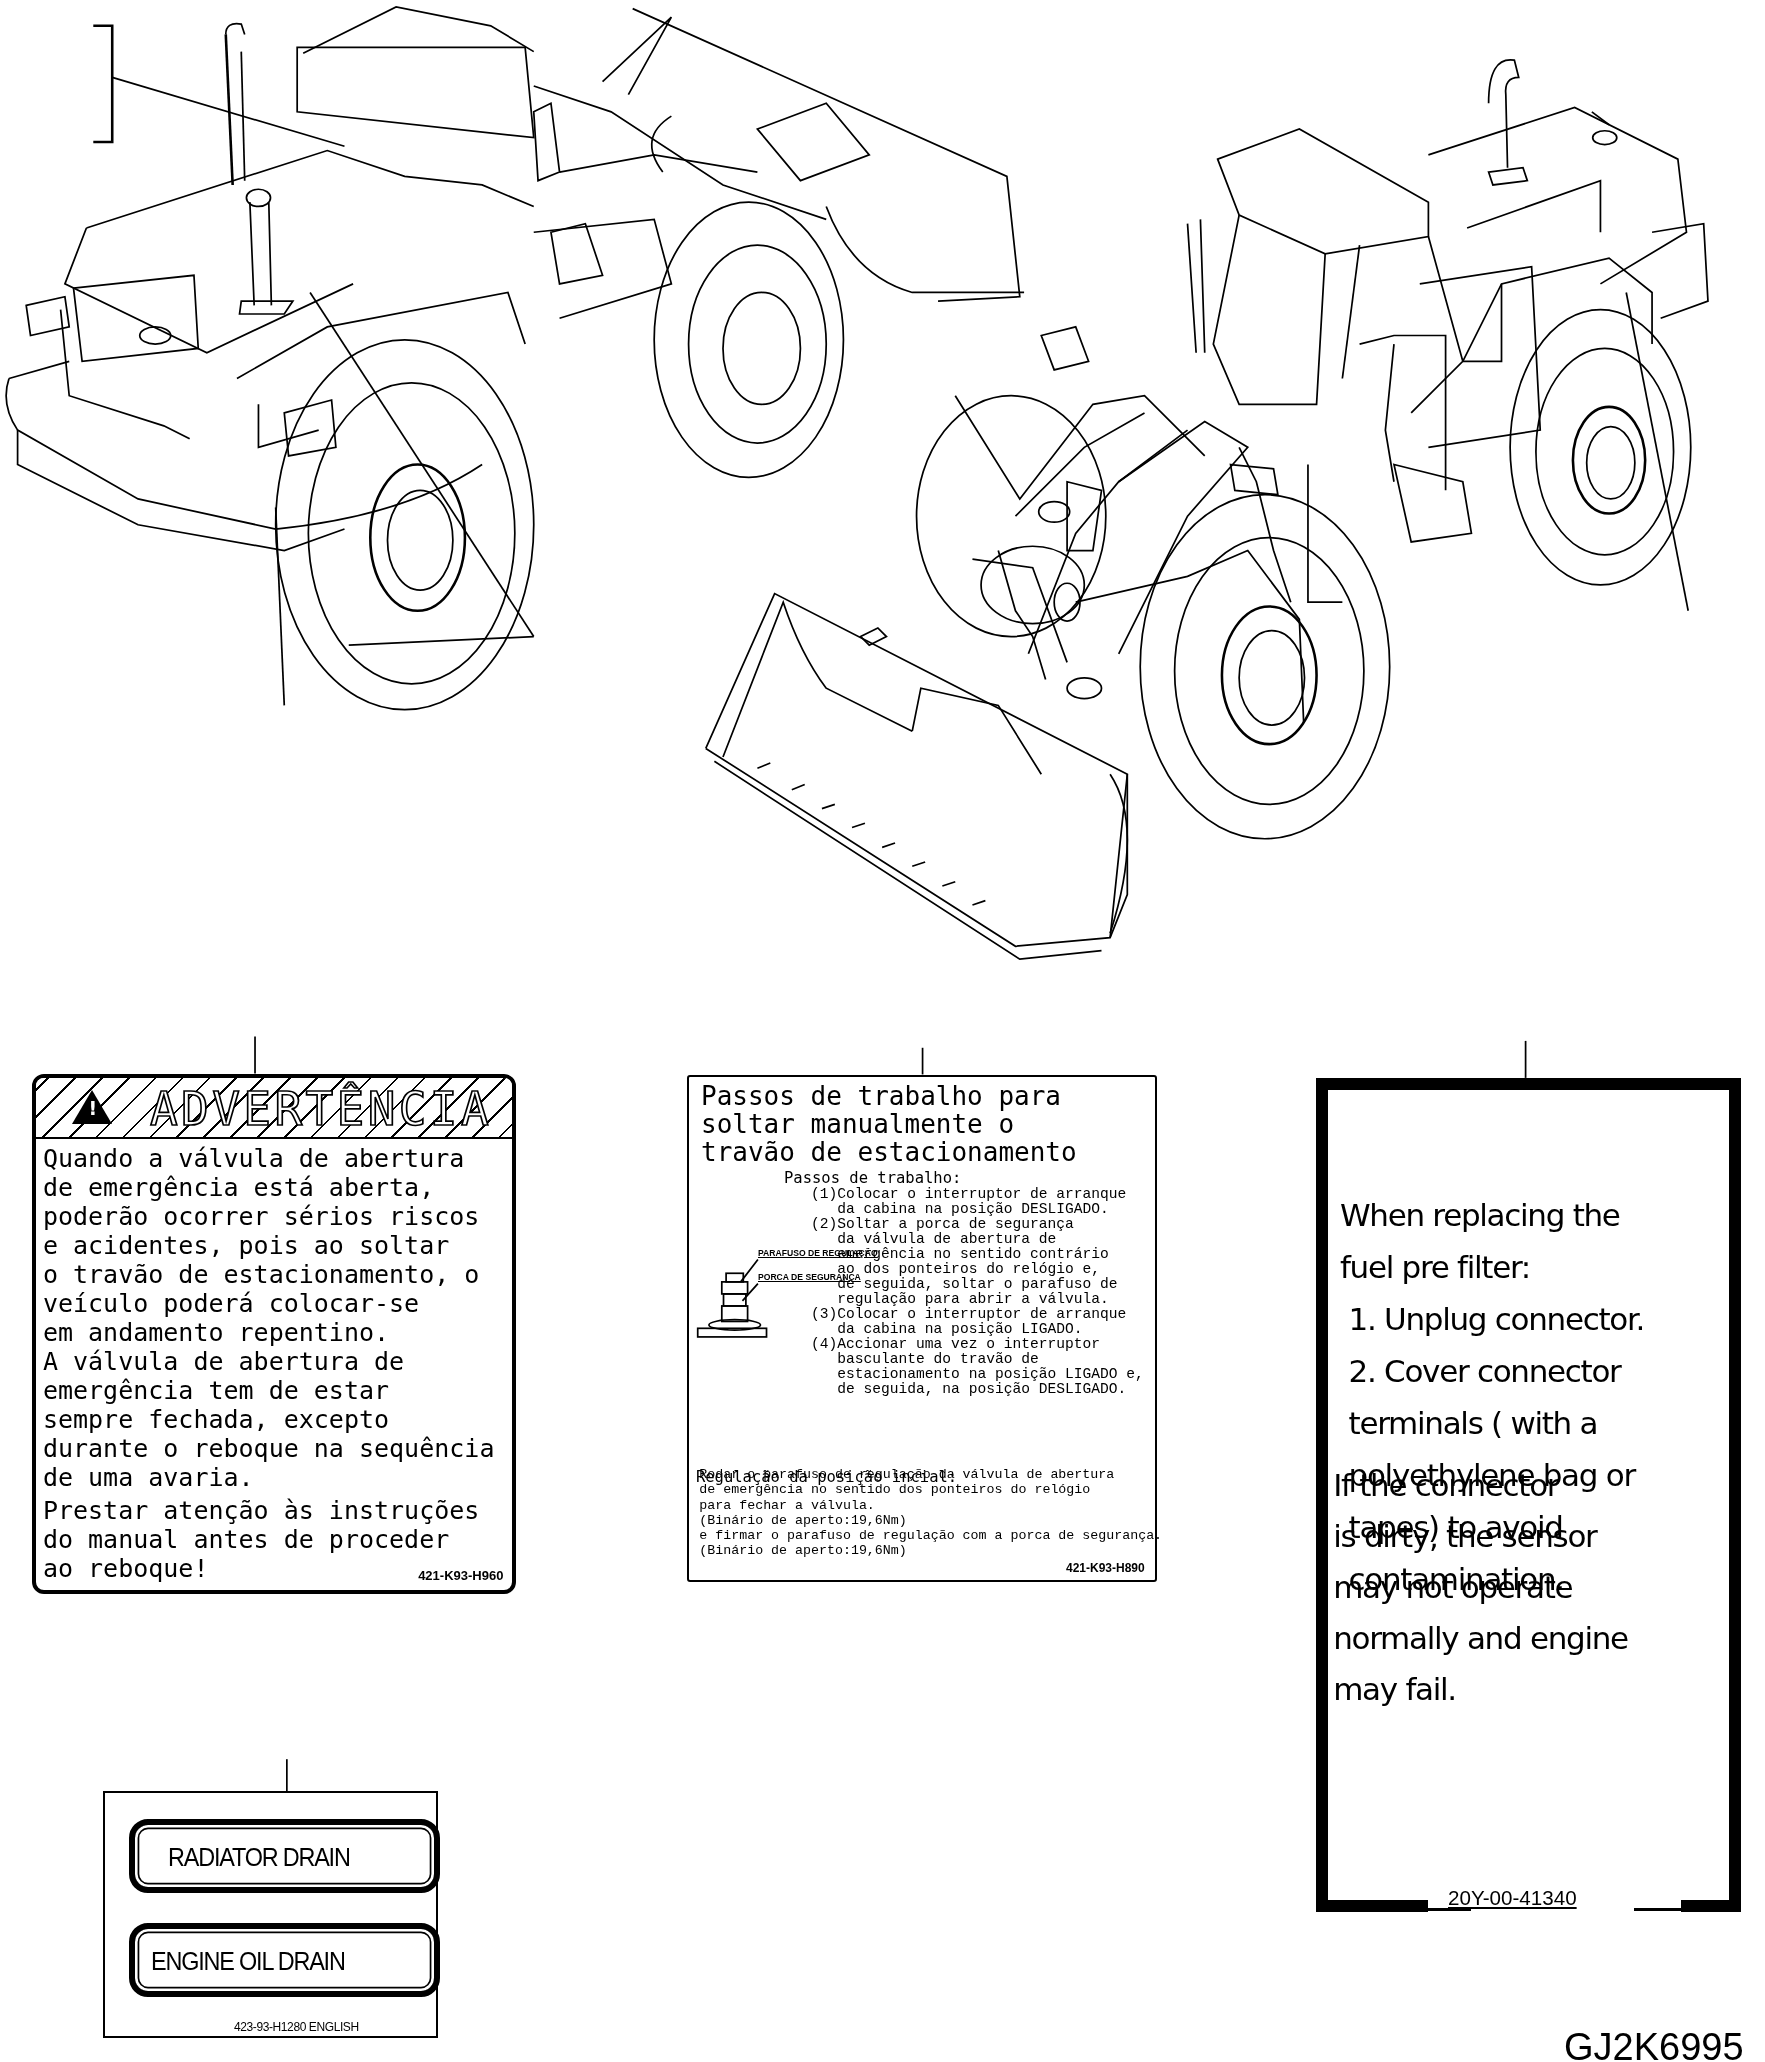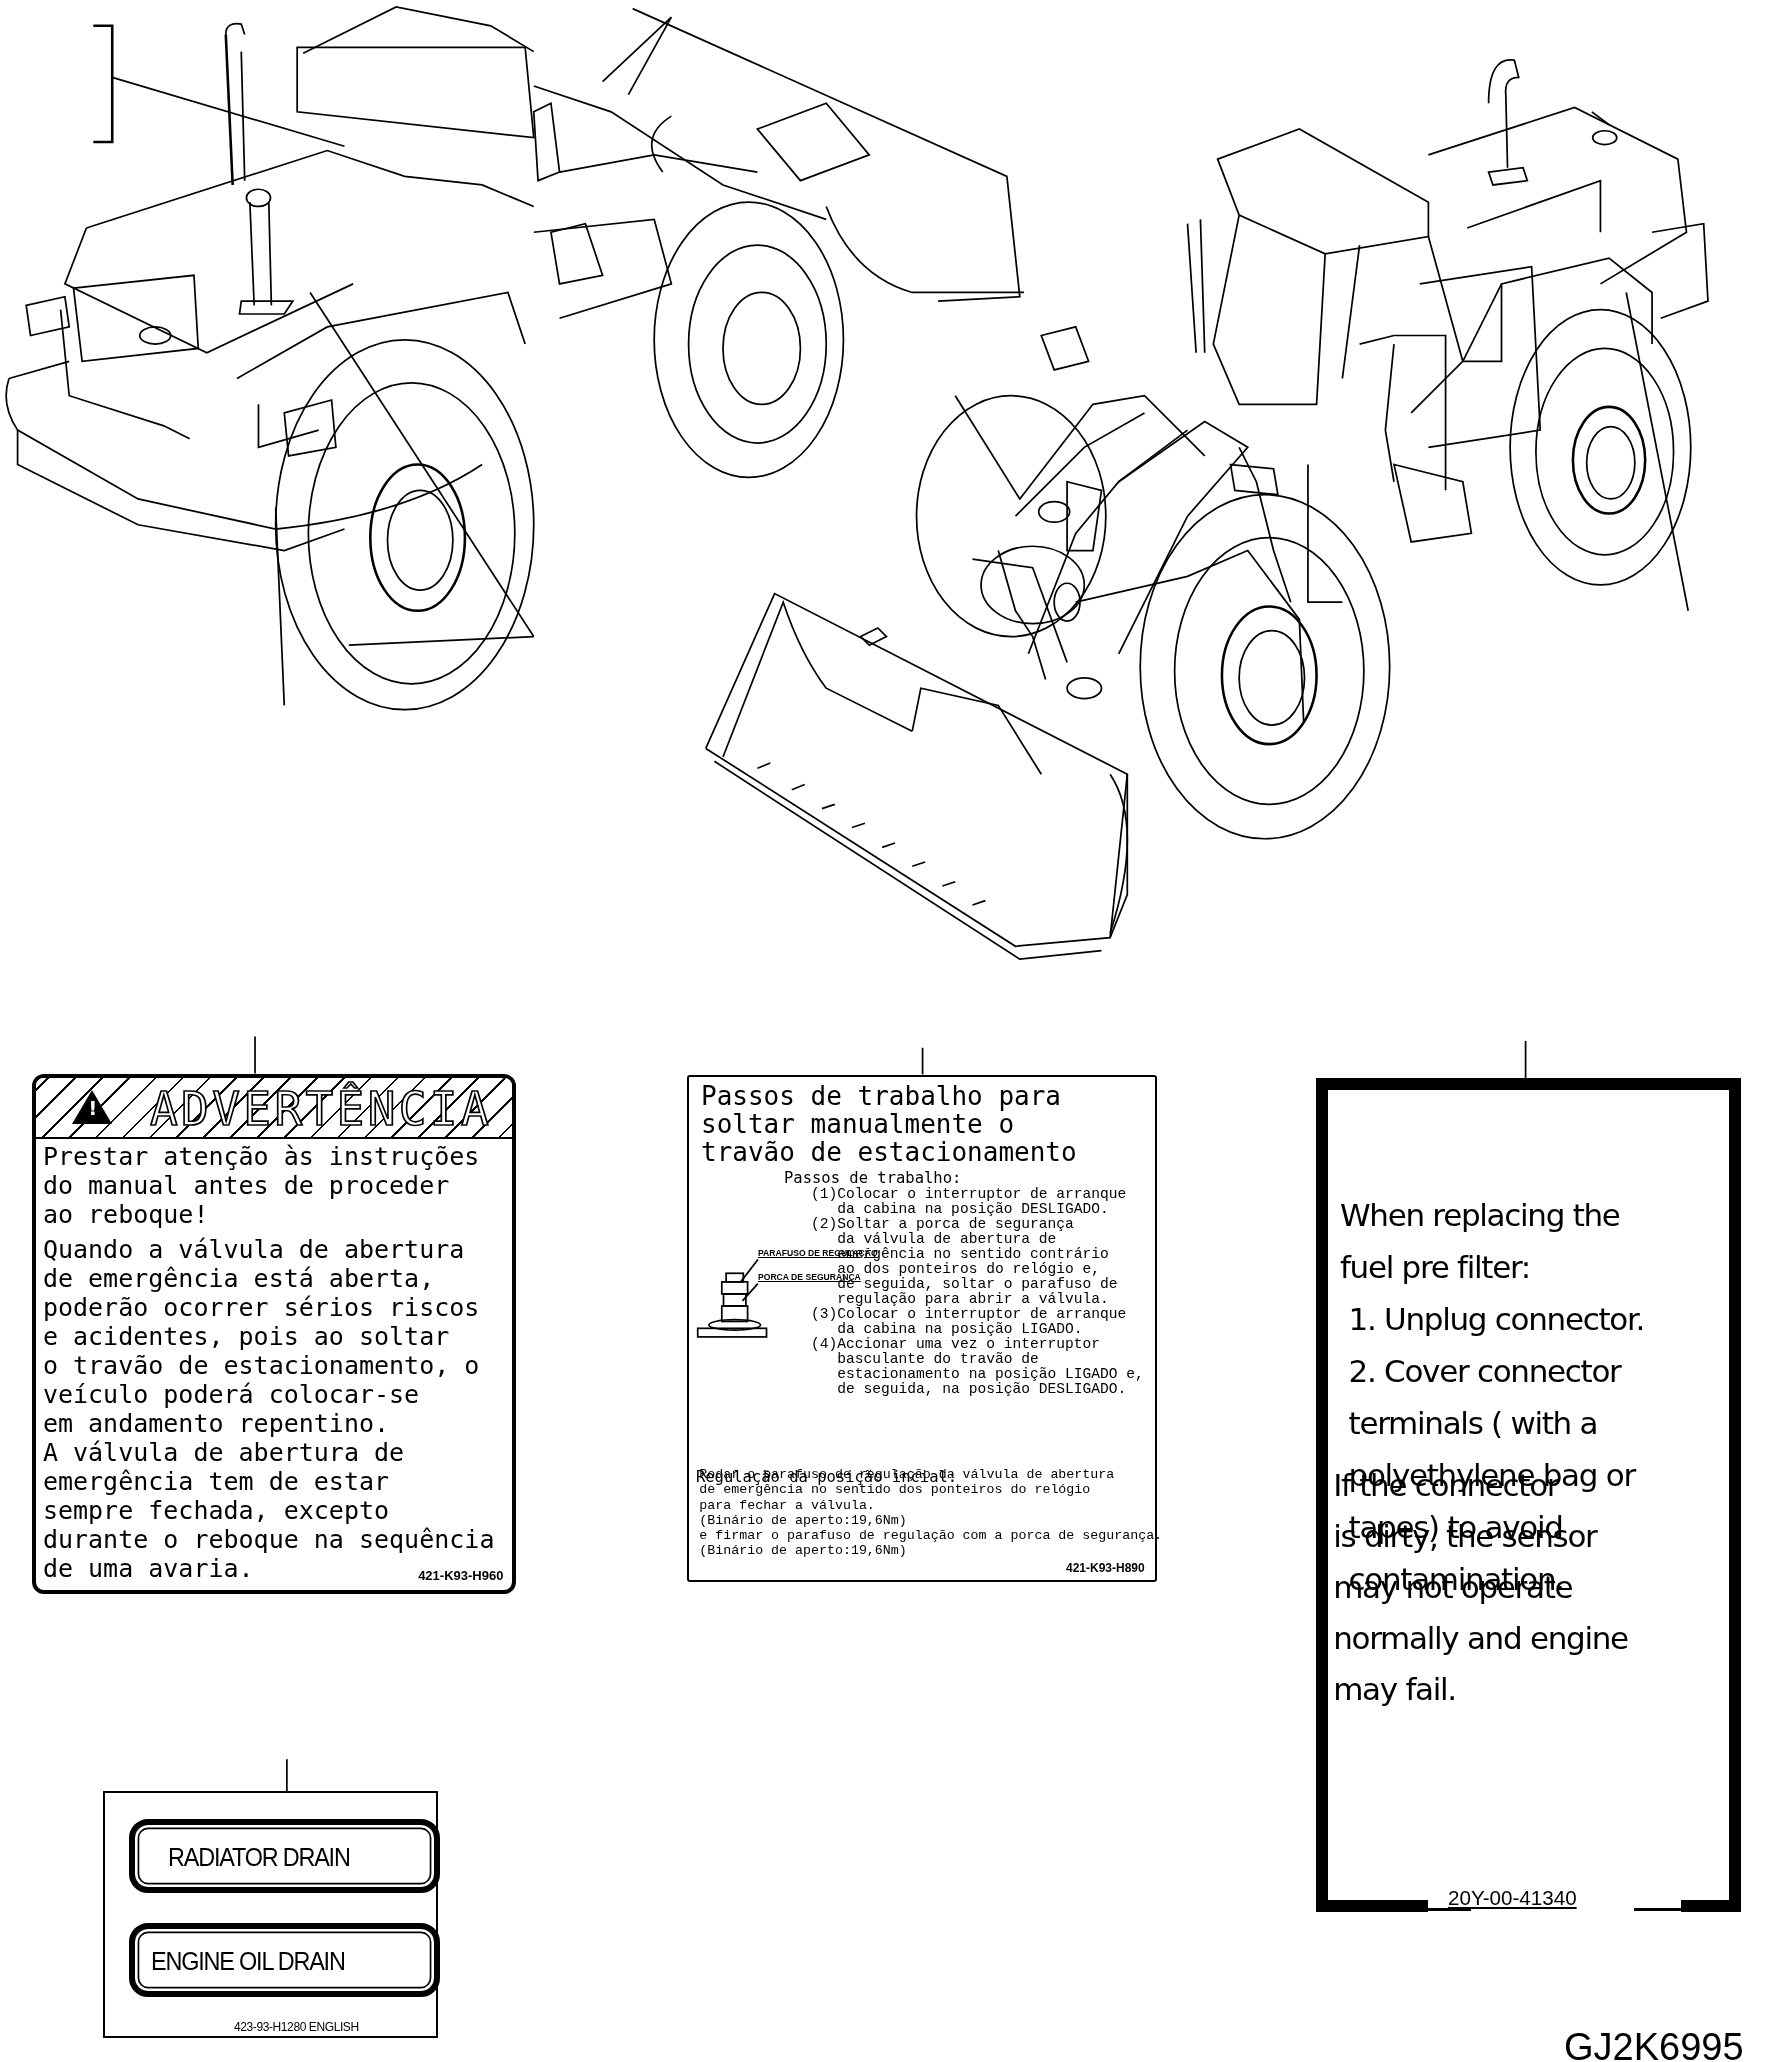--- a/index.html
+++ b/index.html
@@ -159,35 +159,35 @@
   <line x1="333" y1="2045" x2="333" y2="2082"></line>
 </svg>
 
 <div id="lbl-adv" class="abs">
   <div class="hdr">
     <div class="warn">
         <span>!</span>
       </div>
     <div class="title">ADVERTÊNCIA</div>
   </div>
-  <div class="body mono" style="padding-top:3.4px">Prestar atenção às instruções
-do manual antes de proceder
-ao reboque!</div>
   <div class="body mono">Quando a válvula de abertura
 de emergência está aberta,
 poderão ocorrer sérios riscos
 e acidentes, pois ao soltar
 o travão de estacionamento, o
 veículo poderá colocar-se
 em andamento repentino.
 A válvula de abertura de
 emergência tem de estar
 sempre fechada, excepto
 durante o reboque na sequência
 de uma avaria.</div>
+  <div class="body mono" style="padding-top:3.4px">Prestar atenção às instruções
+do manual antes de proceder
+ao reboque!</div>
   <div class="code">421-K93-H960</div>
 </div>
 
 <div id="lbl-passos" class="abs">
   <div class="ttl mono">Passos de trabalho para
 soltar manualmente o
 travão de estacionamento</div>
   <div class="sub mono">Passos de trabalho:</div>
   <div class="steps">(1)Colocar o interruptor de arranque
    da cabina na posição DESLIGADO.

